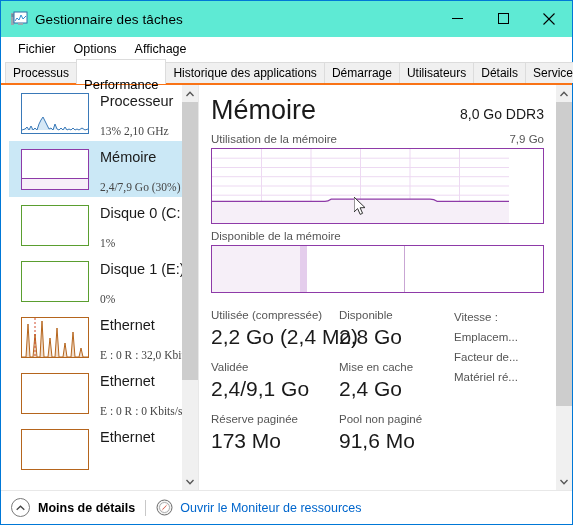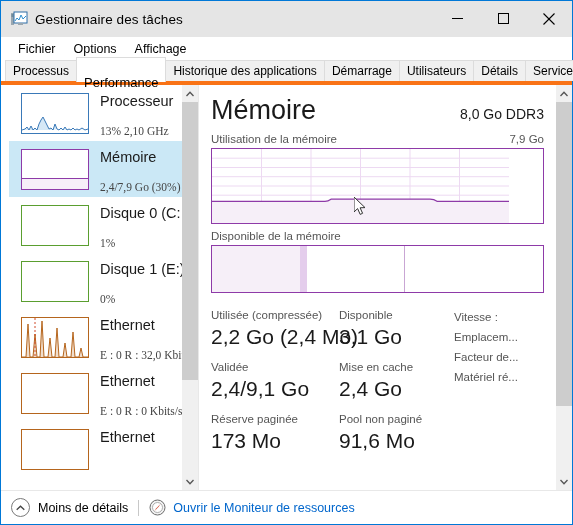--- a/index.html
+++ b/index.html
@@ -14,21 +14,21 @@
     width: 573px; height: 525px;
     border: 1px solid #0078d7;
     background: #ffffff;
     display: flex; flex-direction: column;
   }
 
   
   .titlebar {
     height: 36px; flex: 0 0 36px;
     display: flex; align-items: center;
-    background: #e5e5e5;
+    background: #5eead4;
     position: relative;
   }
   .tb-icon {
     width: 18px; height: 18px; margin-left: 9px; margin-right: 7px;
     position: relative; flex: 0 0 18px;
   }
   .tb-title {
     font-size: 13.5px; color: #000; letter-spacing: 0.1px;
   }
   .wincontrols { position: absolute; right: 0; top: 0; height: 35px; display: flex; }
@@ -48,21 +48,21 @@
   .menuitem {
     font-size: 12.5px; color: #000; padding: 2px 9px;
   }
 
   
   .tabstrip {
     flex: 0 0 24px; height: 24px;
     display: flex; align-items: flex-end;
     padding-left: 4px;
     background: #ffffff;
-    border-bottom: 4px solid #f97316;
+    border-bottom: 2px solid #f97316;
     position: relative;
   }
   .tab {
     font-size: 12px; color: #000;
     padding: 3px 7px 4px 7px;
     background: #f0f0f0;
     border: 1px solid #dcdcdc;
     border-bottom: none;
     height: 21px;
     line-height: 14px;
@@ -202,21 +202,21 @@
     padding-left: 10px;
     border-top: 1px solid #e8e8e8;
     background: #ffffff;
   }
   .chev-circle {
     width: 19px; height: 19px; border-radius: 50%;
     border: 1px solid #7a7a7a;
     display: flex; align-items: center; justify-content: center;
     flex: 0 0 19px;
   }
-  .less-label { font-size: 12.5px; color: #000; margin-left: 8px; }
+  .less-label { font-size: 12.5px; color: #000; margin-left: 8px; font-weight: bold; }
   .sb-sep { width: 1px; height: 16px; background: #c8c8c8; margin: 0 10px; }
   .resmon-icon { width: 17px; height: 17px; flex: 0 0 17px; position: relative; }
   .resmon-link { font-size: 12.5px; color: #0066cc; margin-left: 7px; }
 
   .cursor { position: absolute; pointer-events: none; }
 </style>
 </head>
 <body>
 
 <div id="app">
@@ -404,21 +404,21 @@
         <div class="stats">
           <div class="stats-left">
 
             <div class="stat-row r1">
               <div class="stat-cell c1">
                 <div class="stat-k">Utilisée (compressée)</div>
                 <div class="stat-v">2,2 Go (2,4 Mo)</div>
               </div>
               <div class="stat-cell c2">
                 <div class="stat-k">Disponible</div>
-                <div class="stat-v">3,1 Go</div>
+                <div class="stat-v">2,8 Go</div>
               </div>
             </div>
 
             <div class="stat-row r2">
               <div class="stat-cell c1">
                 <div class="stat-k">Validée</div>
                 <div class="stat-v">2,4/9,1 Go</div>
               </div>
               <div class="stat-cell c2">
                 <div class="stat-k">Mise en cache</div>

